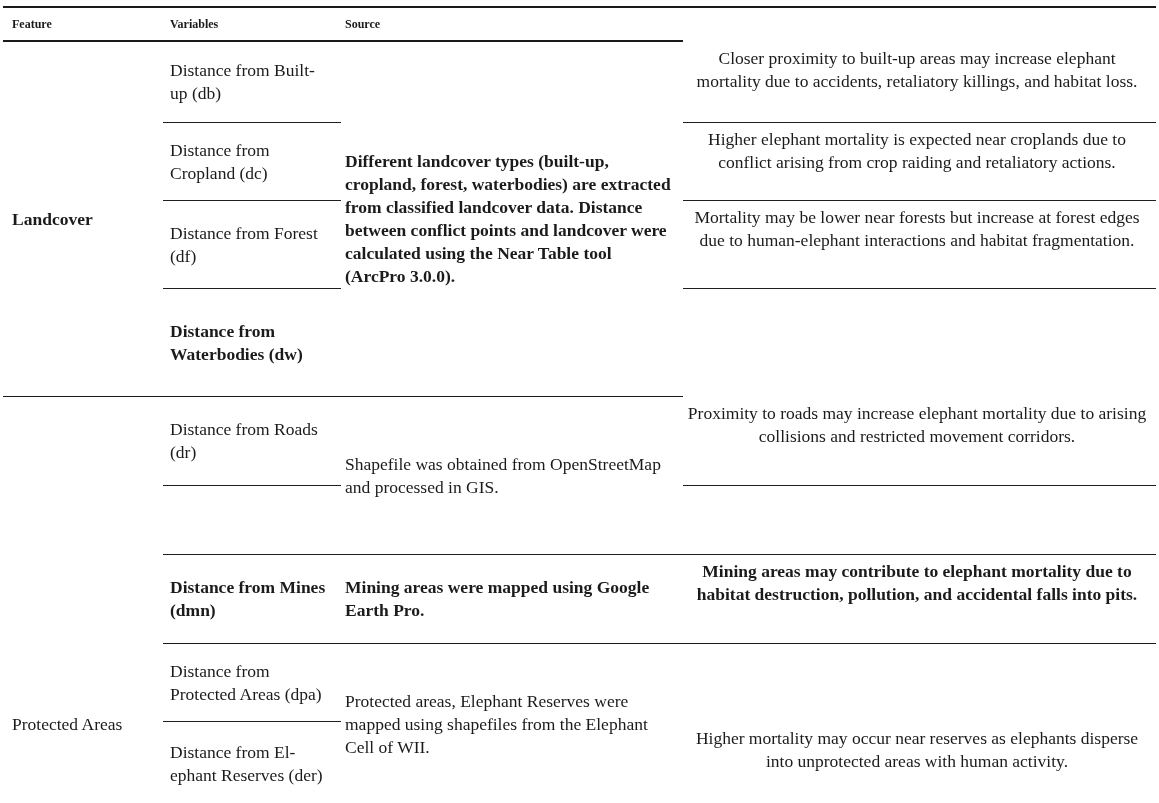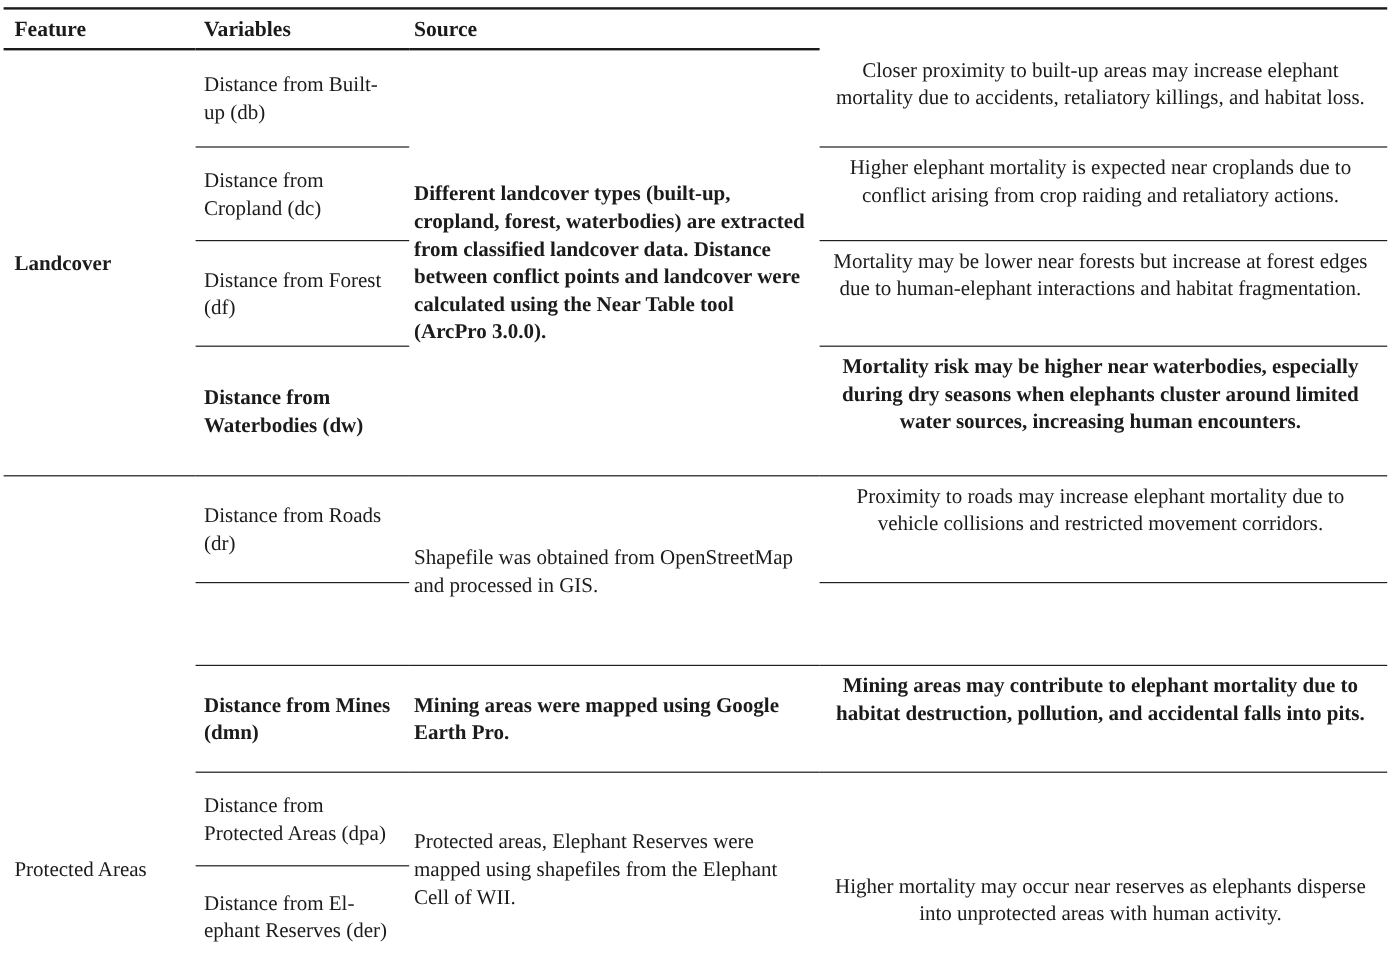--- a/index.html
+++ b/index.html
@@ -32,21 +32,21 @@
     box-sizing: border-box;
     padding-right: 9px;
     overflow: hidden;
   }
   .col-feature    { padding-left: 9px; }
   .col-variables  { padding-left: 7px; }
   .col-source     { padding-left: 4px; }
   .col-hypothesis { padding-left: 4px; }
   .head {
     font-weight: bold;
-    font-size: 18px;
+    font-size: 12px;
     display: flex;
     align-items: center;
     border-bottom: 2px solid #1a1a1a;
   }
   .v-mid {
     display: flex;
     flex-direction: column;
     justify-content: center;
   }
   .v-top { padding-top: 5px; text-align: center; }
@@ -68,31 +68,30 @@
     <div class="cell col-variables v-mid bb1" style="grid-area:2/2/3/3">Distance from Built-up (db)</div>
     <div class="cell col-variables v-mid bb1" style="grid-area:3/2/4/3">Distance from Cropland (dc)</div>
     <div class="cell col-variables v-mid bb1" style="grid-area:4/2/5/3">Distance from Forest (df)</div>
     <div class="cell col-variables v-mid bb15" style="grid-area:5/2/6/3">Distance from Waterbodies (dw)</div>
 
     <div class="cell col-source v-mid bb15" style="grid-area:2/3/6/4">Different landcover types (built-up, cropland, forest, waterbodies) are extracted from classified landcov­er data. Distance between conflict points and landcover were calculat­ed using the Near Table tool (ArcPro 3.0.0).</div>
 
     <div class="cell col-hypothesis v-top bb1" style="grid-area:2/4/3/5">Closer proximity to built-up areas may increase ele­phant mortality due to accidents, retaliatory killings, and habitat loss.</div>
     <div class="cell col-hypothesis v-top bb1" style="grid-area:3/4/4/5">Higher elephant mortality is expected near crop­lands due to conflict arising from crop raiding and retaliatory actions.</div>
     <div class="cell col-hypothesis v-top bb1" style="grid-area:4/4/5/5">Mortality may be lower near forests but increase at forest edges due to human-elephant interactions and habitat fragmentation.</div>
-    <div class="cell col-hypothesis v-top bb15" style="grid-area:5/4/6/5">Mortality risk may be higher near waterbodies, es­pecially during dry seasons when elephants cluster around limited water sources, increasing human encounters.</div>
 
 
     <div class="cell col-variables v-mid bb1" style="grid-area:6/2/7/3">Distance from Roads (dr)</div>
     <div class="cell col-variables bb1" style="grid-area:7/2/8/3"></div>
     <div class="cell col-variables v-mid bb15" style="grid-area:8/2/9/3">Distance from Mines (dmn)</div>
 
     <div class="cell col-source v-mid bb1" style="grid-area:6/3/8/4">Shapefile was obtained from Open­StreetMap and processed in GIS.</div>
     <div class="cell col-source v-mid bb15" style="grid-area:8/3/9/4">Mining areas were mapped using Google Earth Pro.</div>
 
-    <div class="cell col-hypothesis v-top bb1" style="grid-area:6/4/7/5">Proximity to roads may increase elephant mortality due to vehicle collisions and restricted movement corridors.</div>
+    <div class="cell col-hypothesis v-top bb1" style="grid-area:6/4/7/5">Proximity to roads may increase elephant mortality due to arising collisions and restricted movement corridors.</div>
     <div class="cell col-hypothesis bb1" style="grid-area:7/4/8/5"></div>
     <div class="cell col-hypothesis v-top bb15" style="grid-area:8/4/9/5">Mining areas may contribute to elephant mortality due to habitat destruction, pollution, and accidental falls into pits.</div>
 
     <div class="cell col-feature v-mid" style="grid-area:9/1/11/2">Protected Areas</div>
 
     <div class="cell col-variables v-mid bb1" style="grid-area:9/2/10/3">Distance from Protected Areas (dpa)</div>
     <div class="cell col-variables v-mid" style="grid-area:10/2/11/3">Distance from El­ephant Reserves (der)</div>
 
     <div class="cell col-source v-mid" style="grid-area:9/3/11/4">Protected areas, Elephant Reserves were mapped using shapefiles from the Elephant Cell of WII.</div>
 

